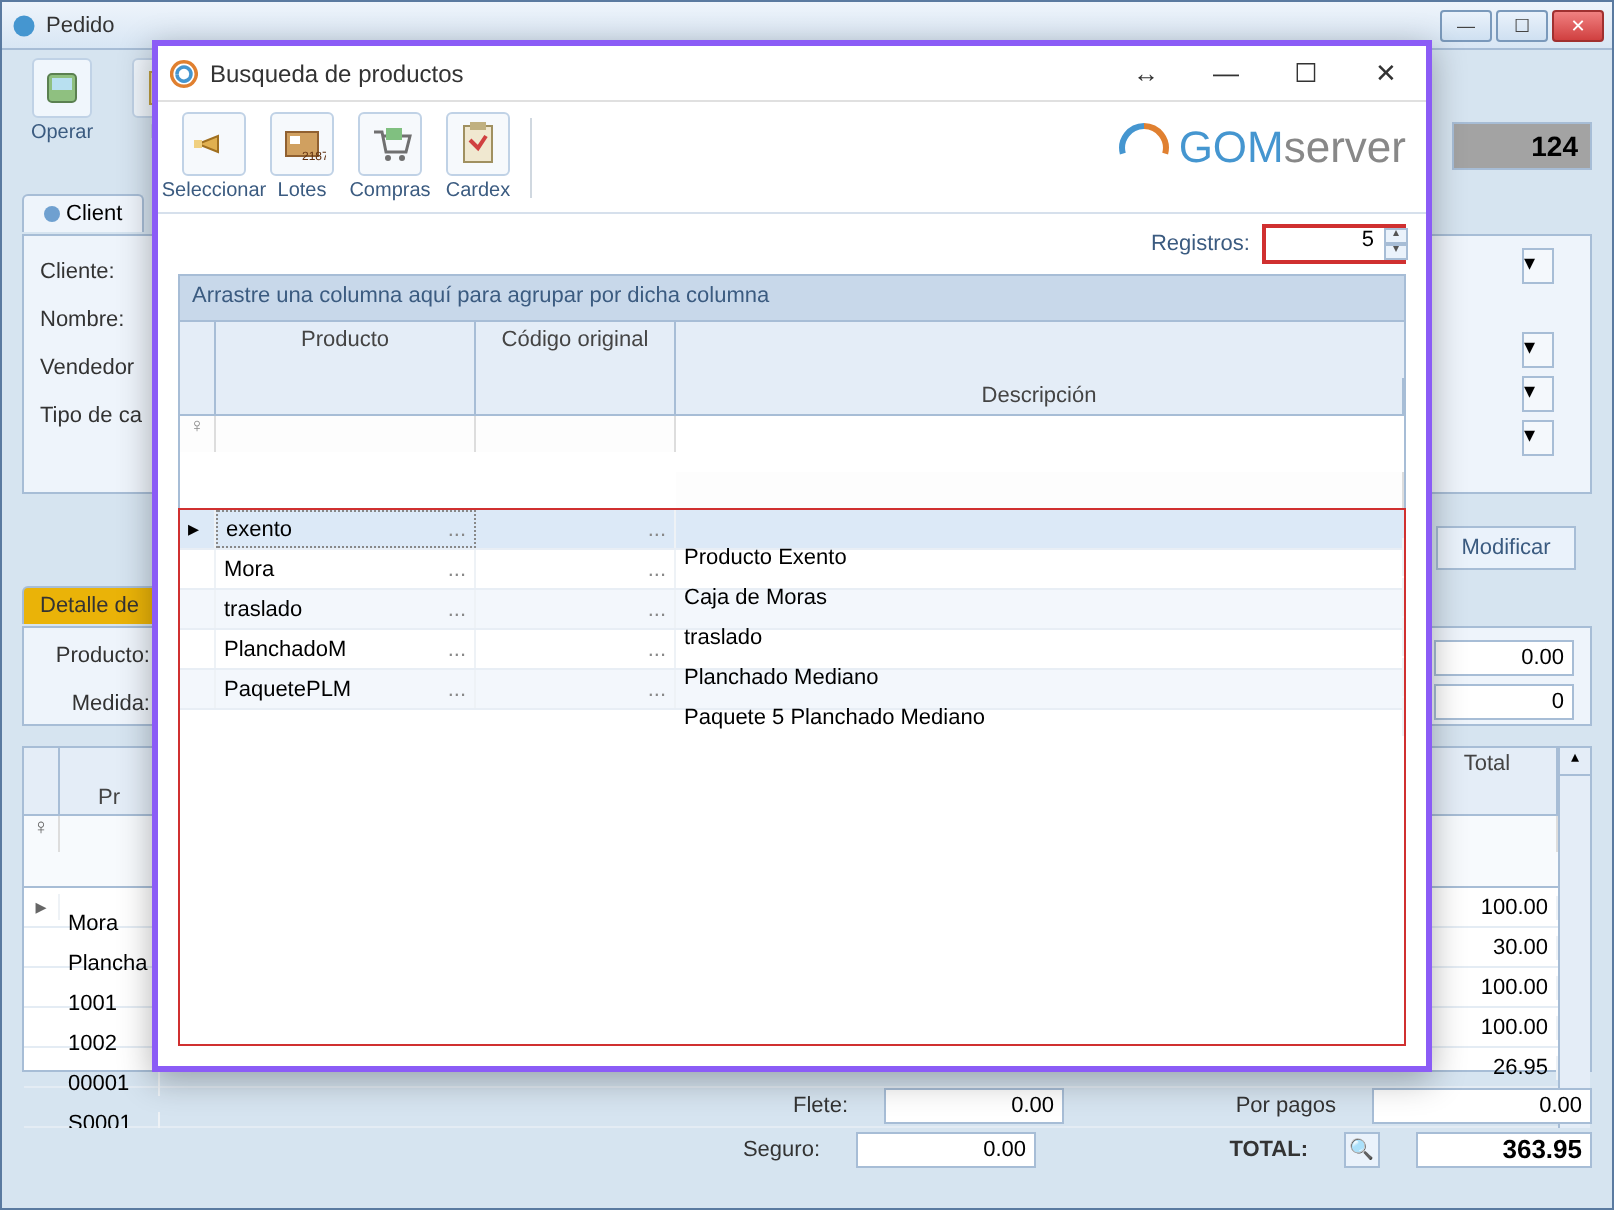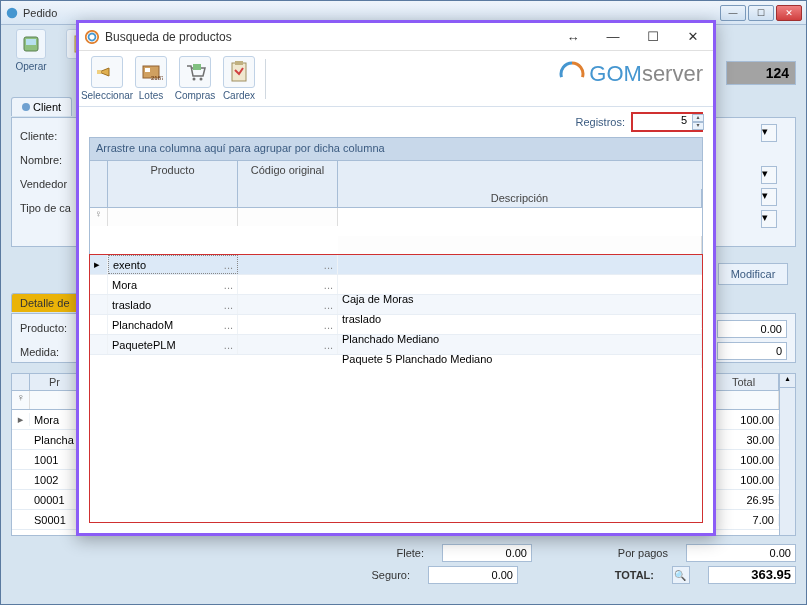--- a/index.html
+++ b/index.html
@@ -26,34 +26,34 @@
 
 .form-area { position: absolute; top: 116px; left: 10px; right: 10px; background: #eef4fb; border: 1px solid #a7bdd6; padding: 8px; height: 130px; }
 .form-row { display: flex; align-items: center; margin-bottom: 4px; height: 20px; }
 .form-row label { width: 60px; font-size: 11px; color: #333; }
 .mini-dd { width:16px; height:18px; border:1px solid #a7bdd6; background:#f4f8fc; position:absolute; right:18px;}
 
 .modificar-btn { position: absolute; top: 262px; right: 18px; width: 70px; height: 22px; border: 1px solid #a7bdd6; background: #eaf2fb; font-size: 11px; color: #3b5b80; display:flex; align-items:center; justify-content:center; }
 
 .detalle-header { position: absolute; top: 292px; left: 10px; font-size: 11px; color:#333; padding:3px 8px; border:1px solid #a7bdd6; border-bottom:none; background:#eab308; border-radius:3px 3px 0 0;}
 .detalle-box { position:absolute; top:312px; left:10px; right:10px; height:50px; background:#eef4fb; border:1px solid #a7bdd6; padding:4px 8px;}
-.detalle-box .form-row label { width:55px; }
+.detalle-box .form-row label { width:55px;text-align:right; }
 .num-field { position:absolute; border:1px solid #a7bdd6; background:#fff; height:18px; text-align:right; padding:0 4px; font-size:11px; line-height:16px;}
 
 
 .grid-area { position: absolute; top: 372px; left: 10px; right: 10px; bottom: 68px; border: 1px solid #a7bdd6; background: #fff; display:flex; flex-direction:column;}
 .grid-header { display:flex; background:#e4edf7; border-bottom:1px solid #a7bdd6;}
 .grid-header .gh { border-right:1px solid #a7bdd6; padding:2px 4px; font-size:11px; text-align:center; color:#444;}
 .grid-filter { display:flex; border-bottom:1px solid #a7bdd6; background:#f7fafd;}
 .grid-filter .gh { border-right:1px solid #ddd; height:18px;}
 .grid-body { flex:1; overflow:hidden;}
 .grid-row { display:flex; border-bottom:1px solid #e4ecf4; height:20px; align-items:center;}
 .grid-row .gc { border-right:1px solid #eef2f6; padding:0 4px; font-size:11px; overflow:hidden; white-space:nowrap;}
 .selector-col { width:18px; text-align:center; color:#666;}
-.prod-col { width:50px; }
+.prod-col { width:50px;margin-top:17px; }
 .total-col { width:70px; text-align:right; }
 .spacer-col { flex:1; }
 .scrollbar-v { width:16px; background:#e4edf7; border-left:1px solid #a7bdd6;}
 
 .totals-area { position:absolute; bottom:8px; left:10px; right:10px; height:54px; }
 .totals-area .trow { display:flex; justify-content:flex-end; align-items:center; height:22px; gap:18px;}
 .totals-area .tlabel { font-size:11px; color:#333; width:70px; text-align:right;}
 .totals-area .tval { width:90px; border:1px solid #a7bdd6; background:#fff; text-align:right; padding:0 4px; height:18px; line-height:16px; font-size:11px;}
 .totals-area .tval.big { font-weight:bold; font-size:13px;}
 .totals-area .ibtn { width:18px; height:18px; border:1px solid #a7bdd6; background:#eaf2fb; display:flex; align-items:center; justify-content:center; font-size:10px; color:#3b5b80;}
@@ -350,20 +350,21 @@
         <div class="mg-row selected">
           <div class="mgc sel-w">▸</div>
           <div class="mgc prod-w prodcell">
             <span>exento</span>
             <span class="ellips">...</span>
           </div>
           <div class="mgc cod-w">
             <span></span>
             <span class="ellips">...</span>
           </div>
+          <div class="mgc desc-w">Producto Exento</div>
         </div>
         <div class="mg-row">
           <div class="mgc sel-w"></div>
           <div class="mgc prod-w ">
             <span>Mora</span>
             <span class="ellips">...</span>
           </div>
           <div class="mgc cod-w">
             <span></span>
             <span class="ellips">...</span>

